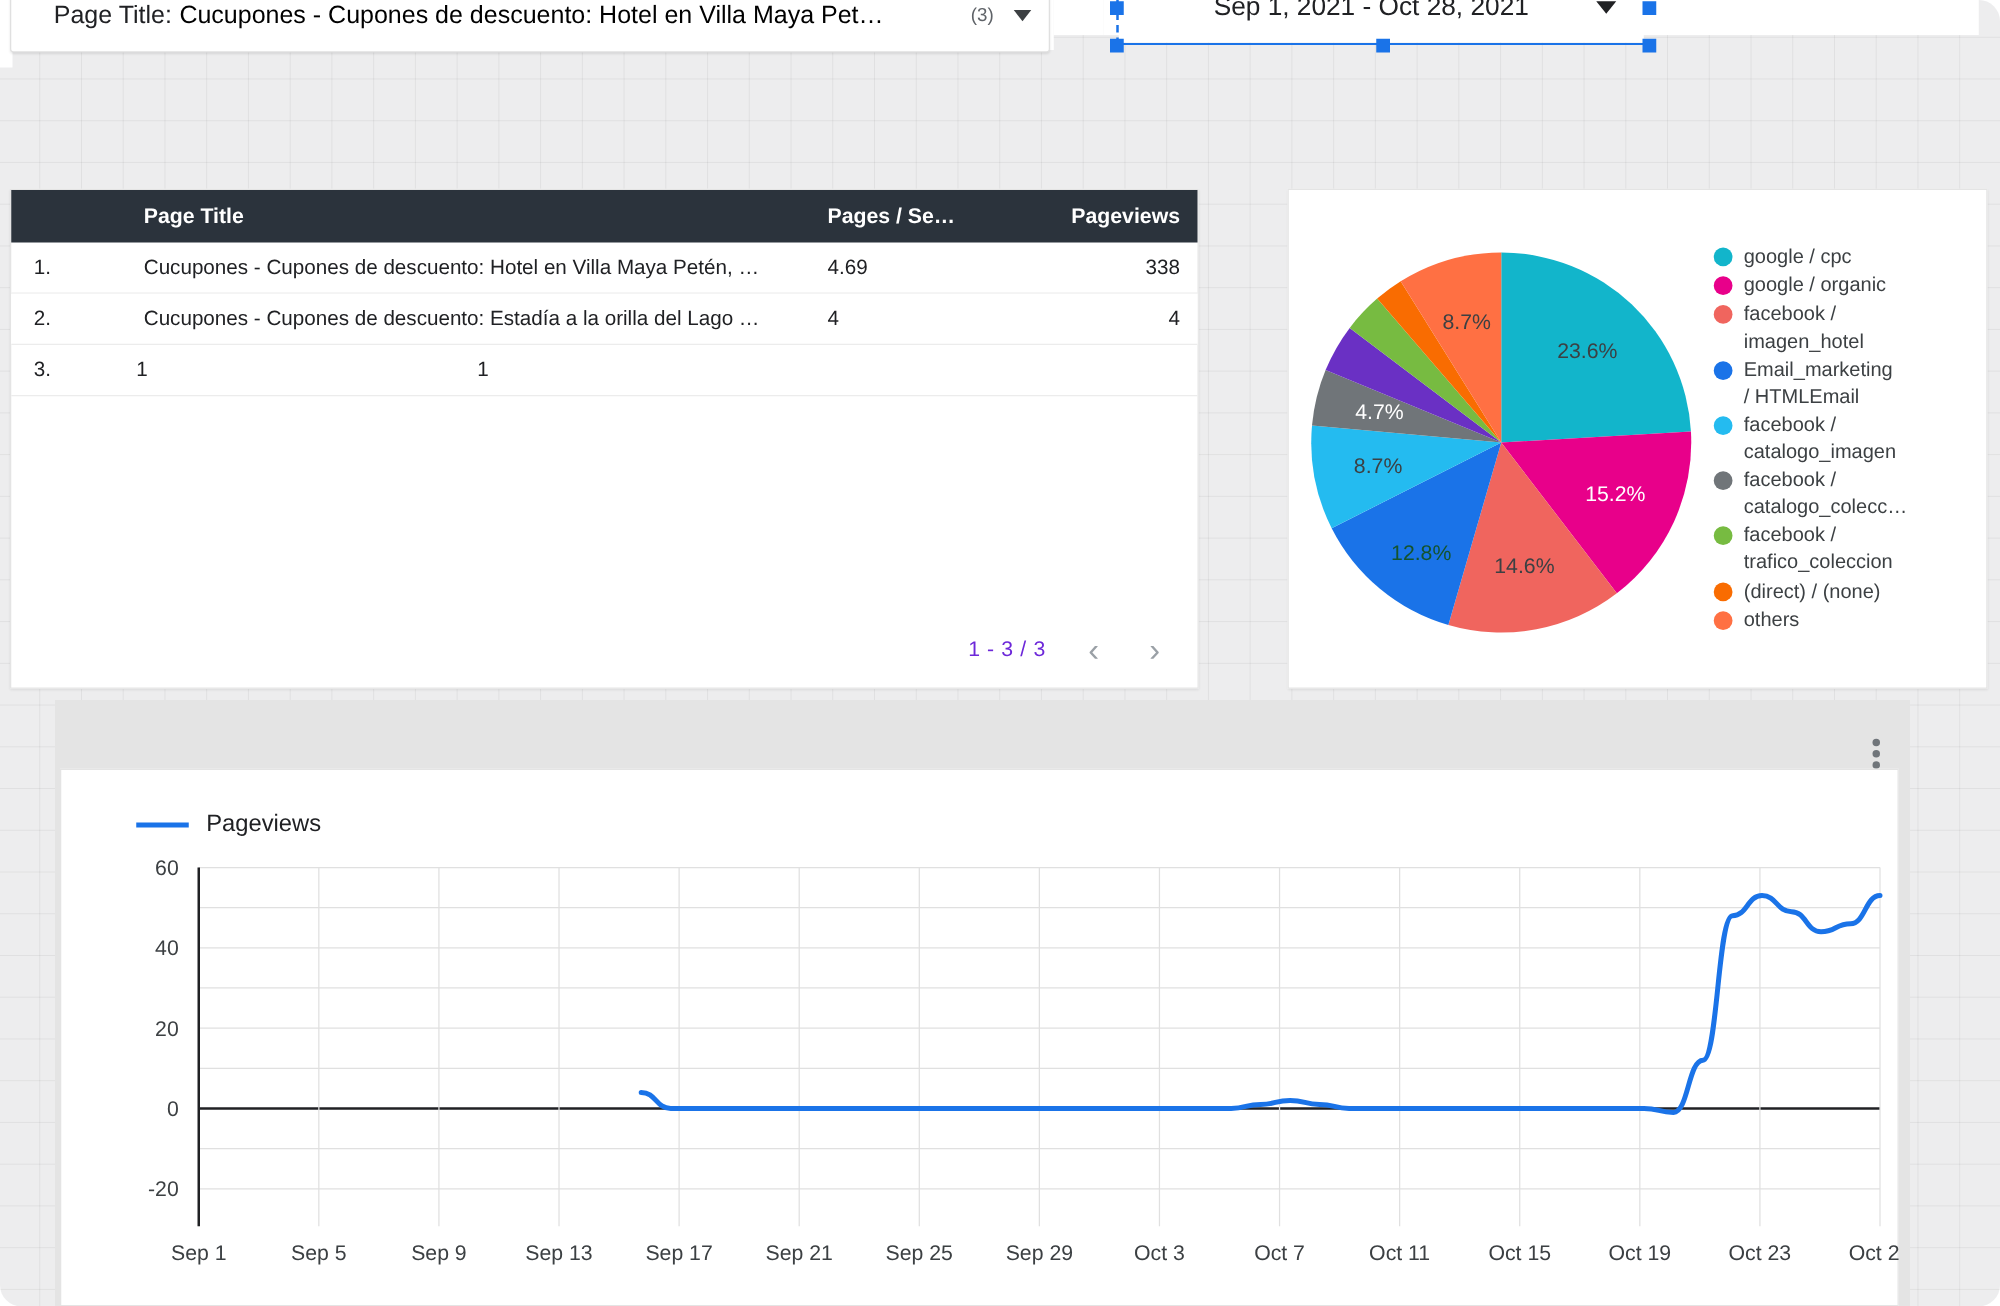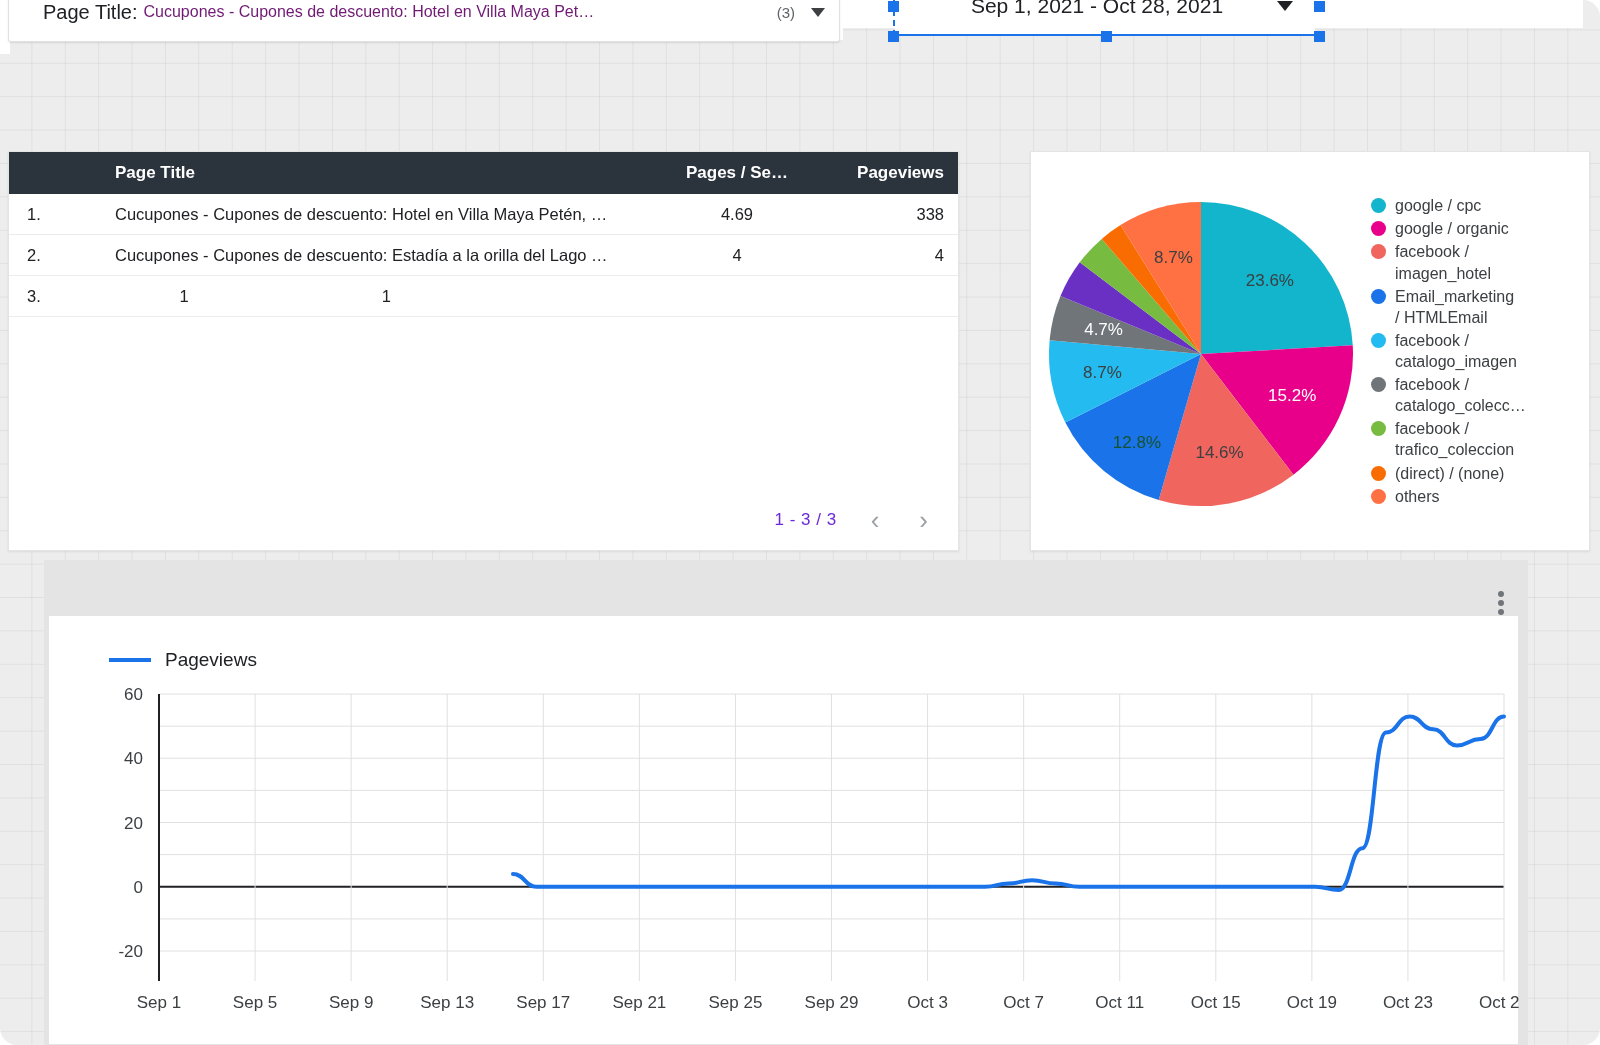--- a/index.html
+++ b/index.html
@@ -50,22 +50,22 @@
     display: flex;
     align-items: center;
     padding: 0 14px 0 34px;
   }
   .filter-label {
     font-size: 20px;
     color: #202124;
     white-space: nowrap;
   }
   .filter-value {
-    font-size: 16px;
-    color: #701a75;
+    font-size: 20px;
+    color: #000000;
     margin-left: 6px;
     flex: 1;
     overflow: hidden;
     white-space: nowrap;
     text-overflow: ellipsis;
   }
   .filter-count {
     font-size: 15px;
     color: #5f6368;
     margin-left: 12px;
@@ -140,21 +140,21 @@
     background: #2b333c;
     display: flex;
     align-items: center;
     color: #ffffff;
     font-size: 17px;
     font-weight: bold;
     flex: none;
   }
   .col-idx   { width: 100px; flex: none; }
   .col-title { flex: 1; padding-left: 6px; }
-  .col-pps   { width: 150px; flex: none; text-align: center; }
+  .col-pps   { width: 150px; flex: none; text-align: left; }
   .col-pv    { width: 146px; flex: none; text-align: right; padding-right: 14px; }
 
   .table-row {
     height: 41px;
     display: flex;
     align-items: center;
     border-bottom: 1px solid #ececec;
     font-size: 16.5px;
     color: #202124;
     flex: none;

